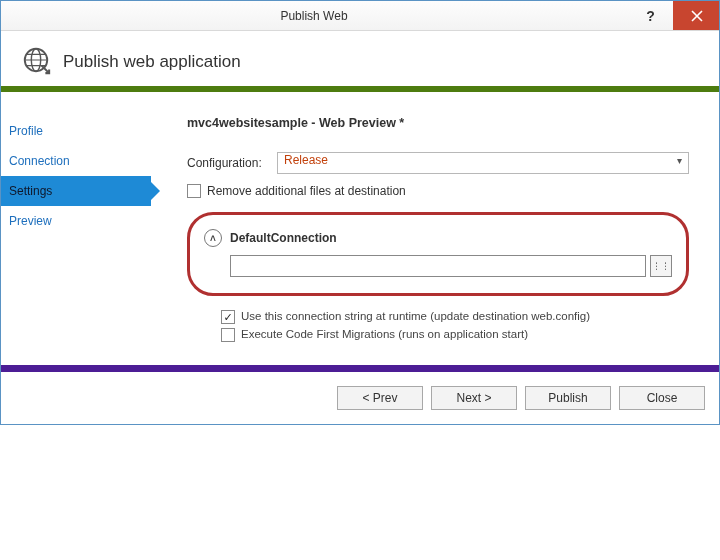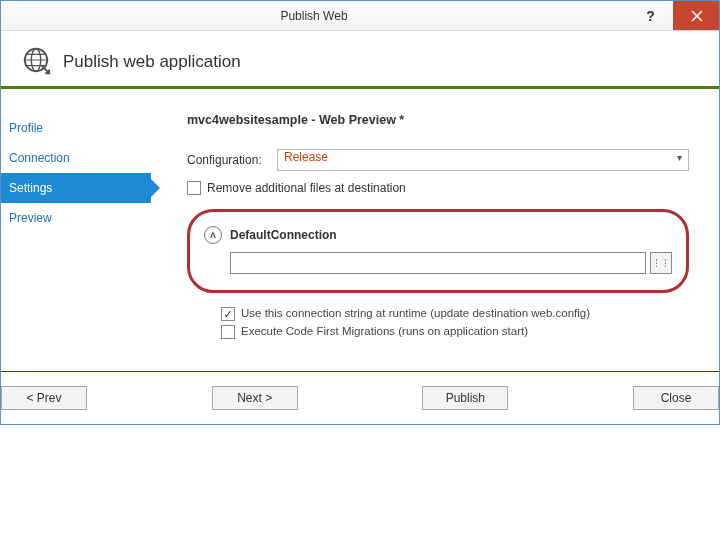--- a/index.html
+++ b/index.html
@@ -50,21 +50,21 @@
   .tb-btn.close {
     background:#c8452f;
     color:#fff;
   }
   
   .header {
     padding: 14px 20px 8px 20px;
     display:flex;
     align-items:center;
     gap:12px;
-    border-bottom: 3px solid #4d7c0f;
+    border-bottom: 6px solid #4d7c0f;
     margin-bottom: 4px;
   }
   .header-title {
     font-size: 17px;
     color:#333;
     font-weight: 400;
   }
   
   .body {
     flex:1;
@@ -78,21 +78,21 @@
   }
   .side-item {
     padding: 8px 12px 8px 8px;
     color:#1e6fbd;
     font-size: 12px;
     position: relative;
     cursor: pointer;
   }
   .side-item.active {
     background:#1e8ad6;
-    color:#ffffff;
+    color:#0f172a;
   }
   .side-item.active::after{
     content:"";
     position:absolute;
     right:-9px;
     top:50%;
     transform:translateY(-50%);
     border-top:9px solid transparent;
     border-bottom:9px solid transparent;
     border-left:9px solid #1e8ad6;
@@ -177,24 +177,24 @@
     font:inherit; padding:0 4px;
   }
   .ellips {
     width:22px;height:22px;border:1px solid #888;background:#f4f4f4;
     display:flex;align-items:center;justify-content:center;font-size:9px;color:#333;
   }
   .sub-checks { margin: 14px 0 0 34px; font-size:11.5px; color:#444;}
   .sub-checks .checkbox-row { margin:4px 0;}
   
   .footer {
-    border-top:1px solid #4c1d95;
-    padding: 14px 0;
-    display:flex;
-    justify-content:space-between;
+    border-top:7px solid #4c1d95;
+    padding: 14px 14px;
+    display:flex;
+    justify-content:flex-end;
     gap:8px;
   }
   .btn {
     min-width: 86px;
     height: 24px;
     border:1px solid #a8a8a8;
     background:#f3f3f3;
     font:inherit;
     color:#333;
     text-align:center;

